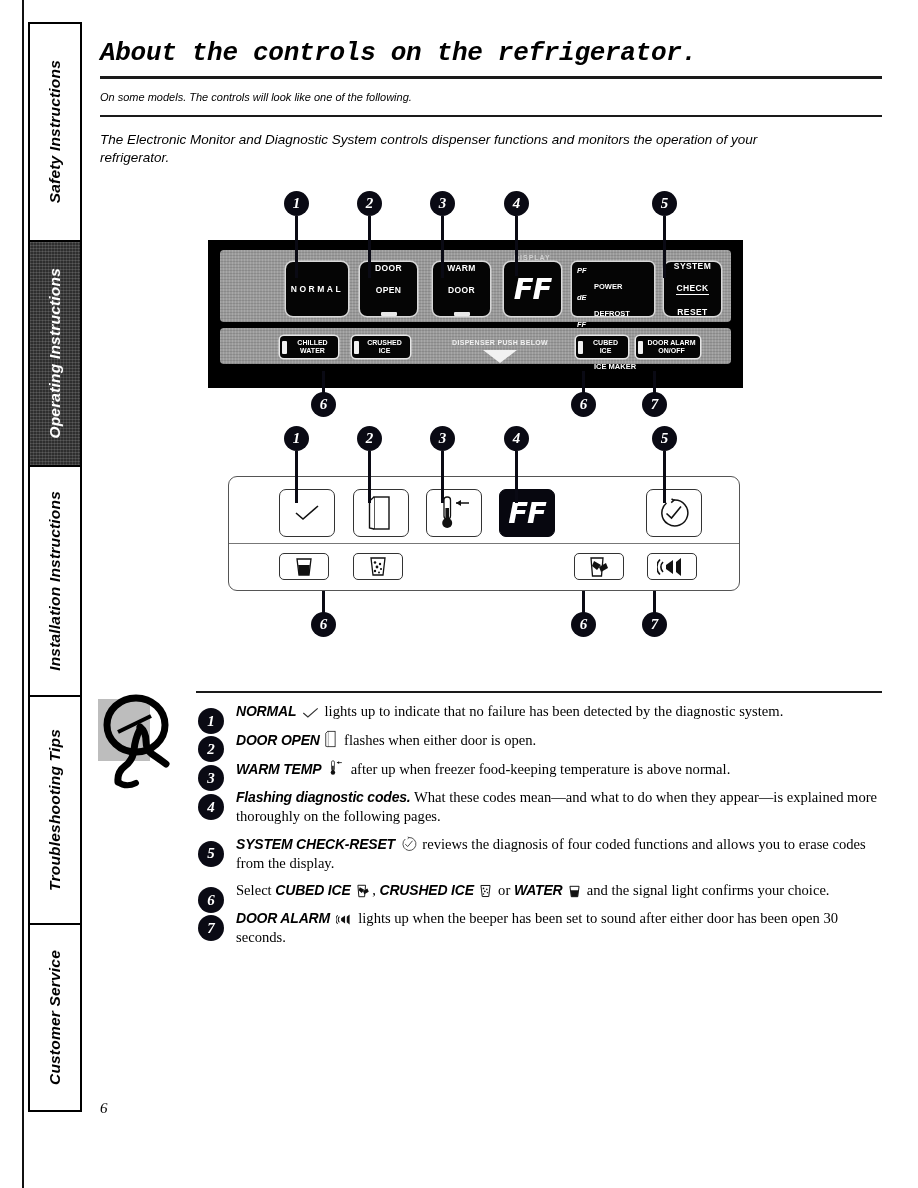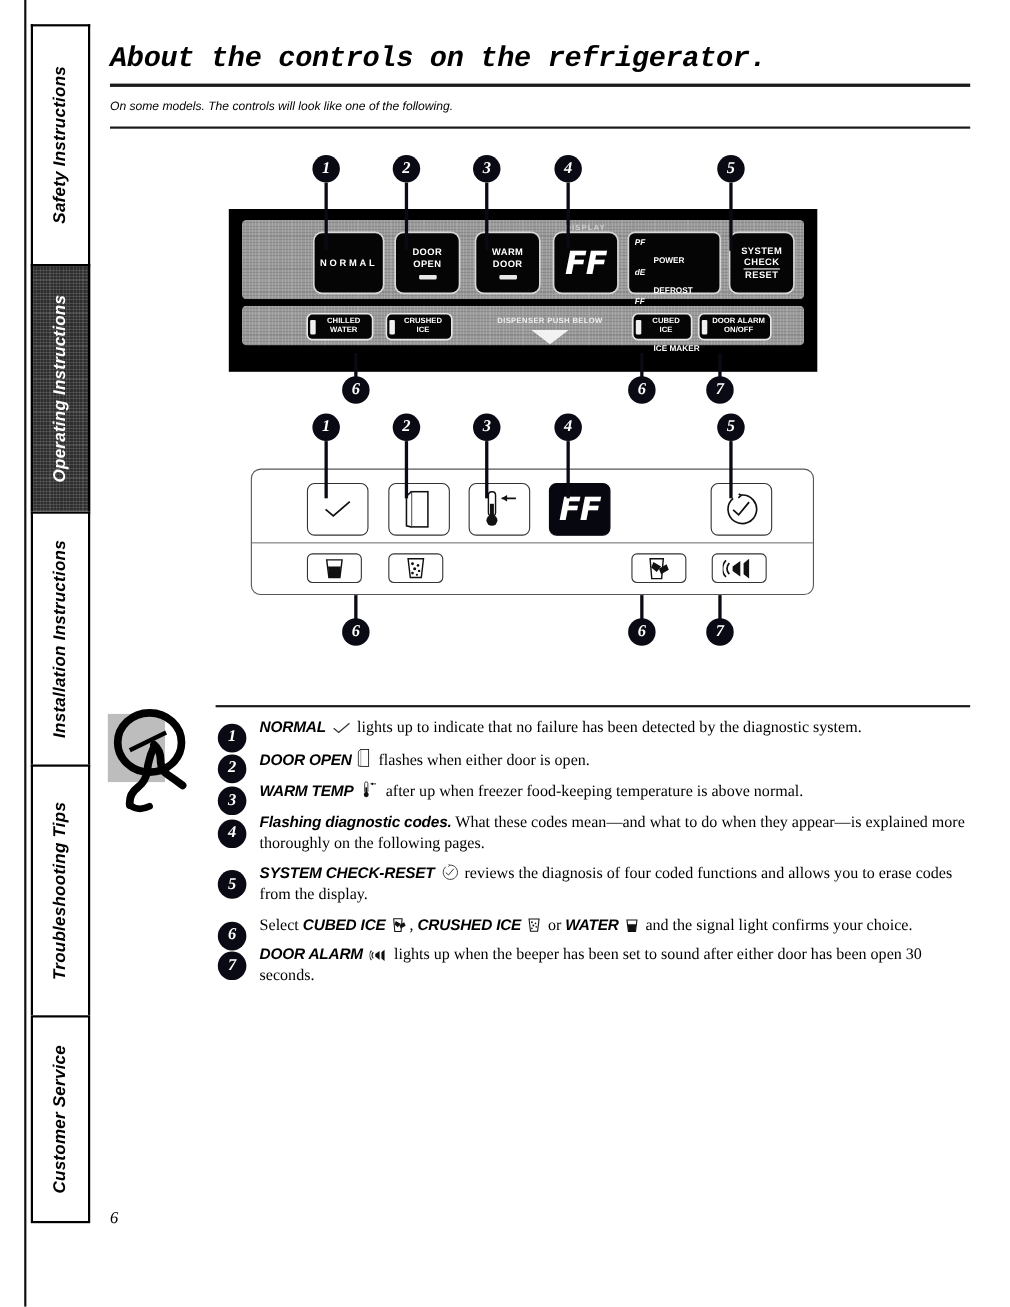--- a/index.html
+++ b/index.html
@@ -158,20 +158,21 @@
     border-radius: 7px;
     color: #fff;
     display: flex; flex-direction: column;
     align-items: center; justify-content: center;
     text-align: center;
     font-size: 8.5px;
     font-weight: bold;
     line-height: 1.18;
     letter-spacing: .4px;
     box-shadow: 0 0 0 1.5px #d8d8d8;
+    gap: 12px;
   }
   .btn-blk.wide-letter { letter-spacing: 2.5px; }
   .led-bar {
     width: 16px; height: 4px;
     background: #e8e8e8;
     border-radius: 1px;
     margin-top: 5px;
   }
   .display-label {
     position: absolute;
@@ -367,20 +368,21 @@
       <span class="tab-label">Customer Service</span>
     </div>
   </div>
 
   <div class="content">
 
     <h1 class="page-title">About the controls on the refrigerator.</h1>
     <div class="rule-thick"></div>
     <p class="subtitle">On some models. The controls will look like one of the following.</p>
     <div class="rule-thin"></div>
+    <p class="intro">The Electronic Monitor and Diagnostic System controls dispenser functions and monitors the operation of your refrigerator.</p>
 
     <div class="diagram1">
 
       <div class="badge" style="left:184px;top:6px;">1</div>
       <div class="leader" style="left:195px;top:31px;height:62px;"></div>
 
       <div class="badge" style="left:257px;top:6px;">2</div>
       <div class="leader" style="left:268px;top:31px;height:62px;"></div>
 
       <div class="badge" style="left:330px;top:6px;">3</div>

